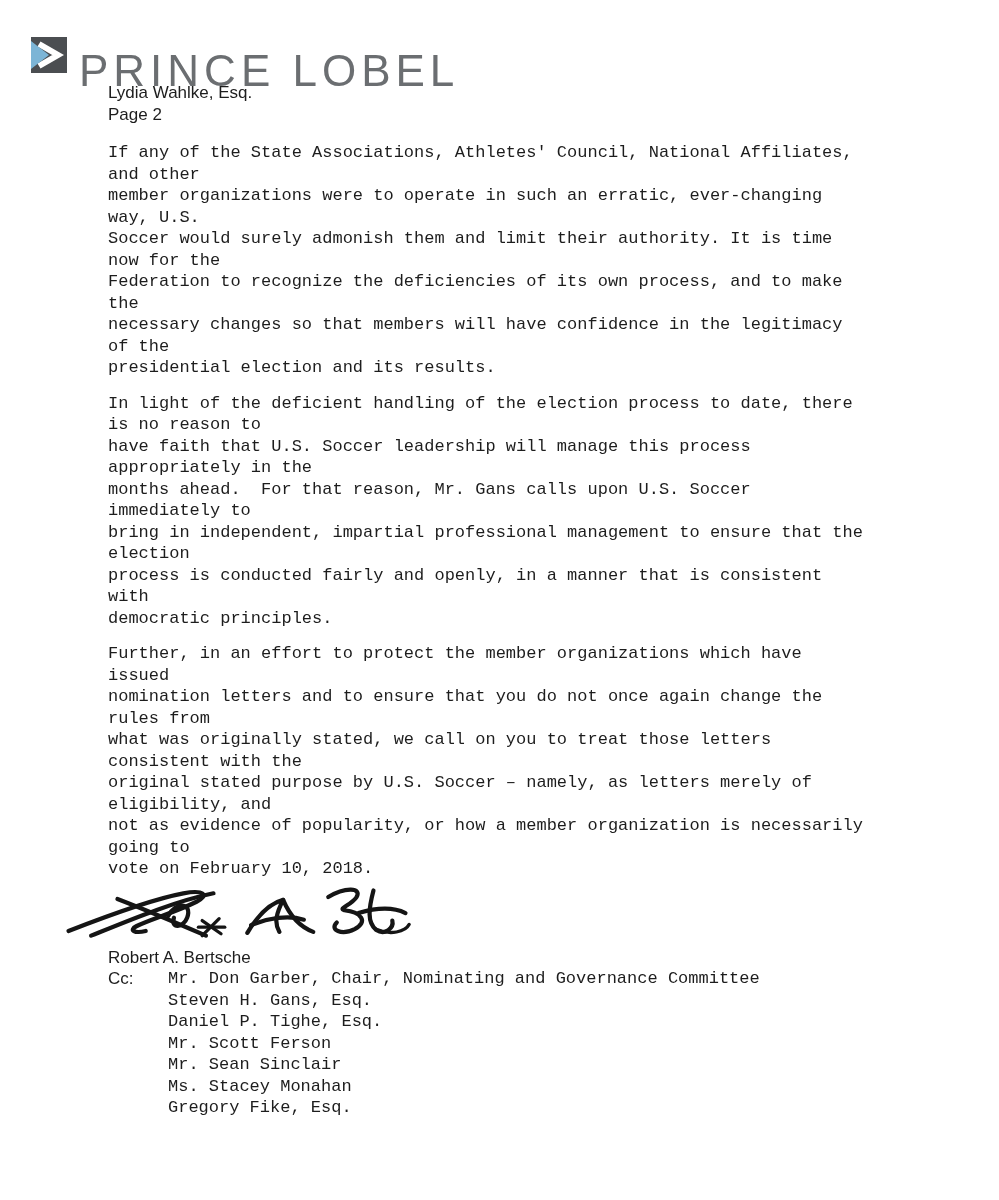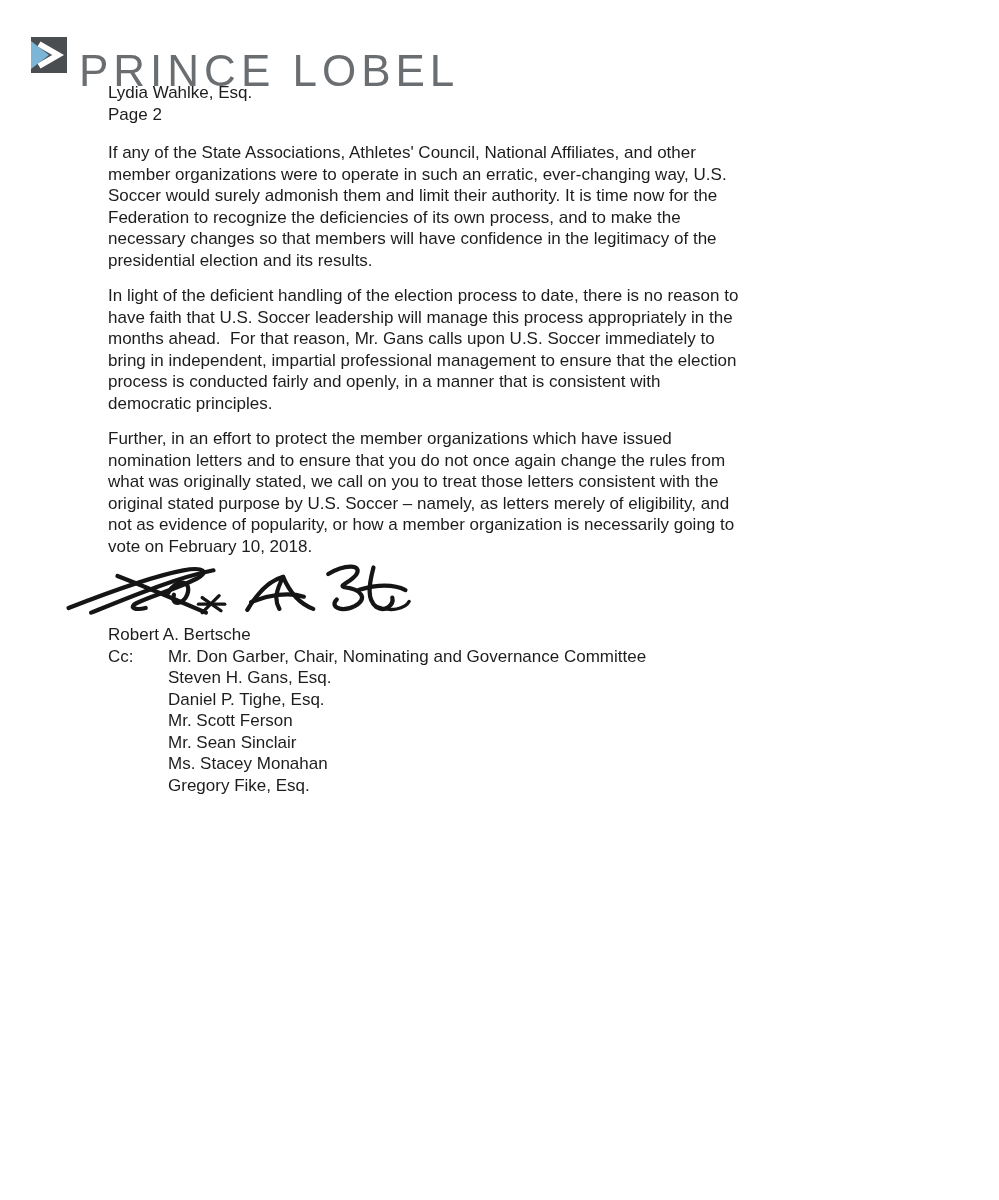--- a/index.html
+++ b/index.html
@@ -31,21 +31,21 @@
     margin-top: 32px;
   }
   .content {
     position: absolute;
     top: 82px;
     left: 108px;
     width: 760px;
     font-size: 17px;
     line-height: 21.5px;
   }
-  .pre { white-space: pre-wrap; }
+  .pre { white-space: pre-wrap; font-family: Liberation Mono, monospace; }
   .para { margin-top: 14px; }
   .para.first { margin-top: 17px; }
   .valediction { margin-top: 14px; }
   .signature {
     display: block;
     margin: 2px 0 0 -56px;
     width: 370px;
     height: 64px;
   }
   .signer { margin-top: 1px; }

